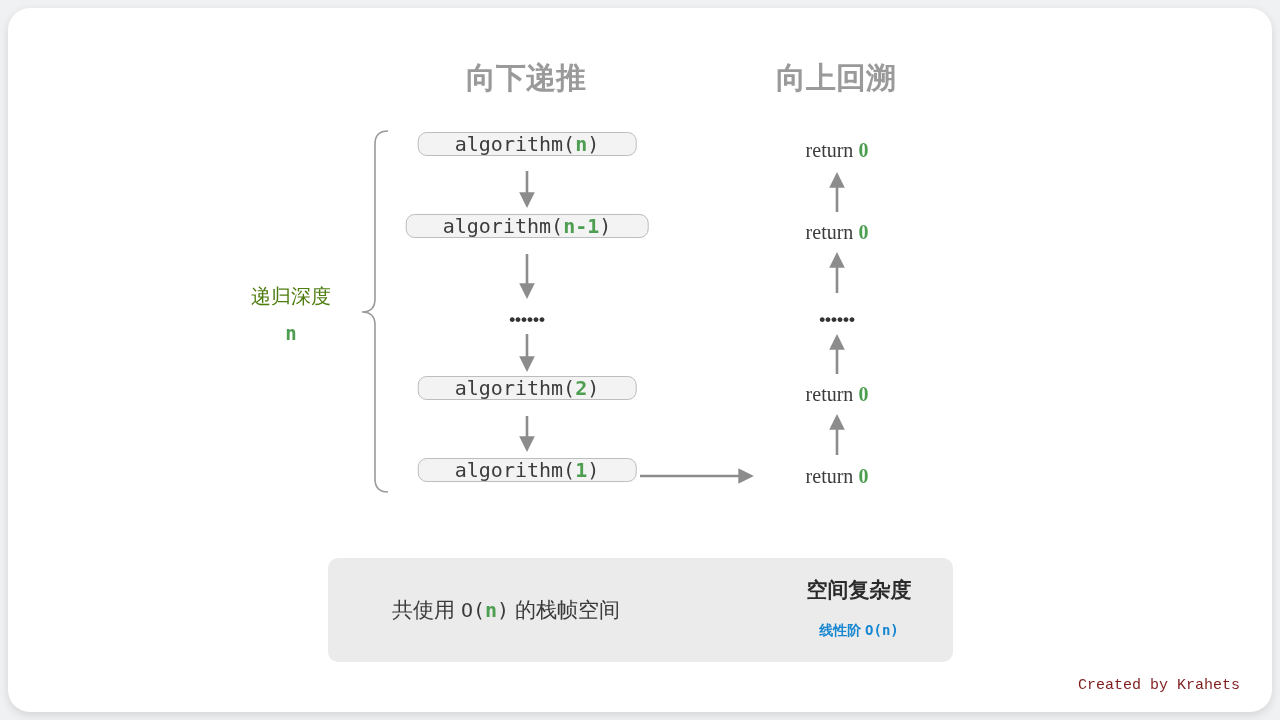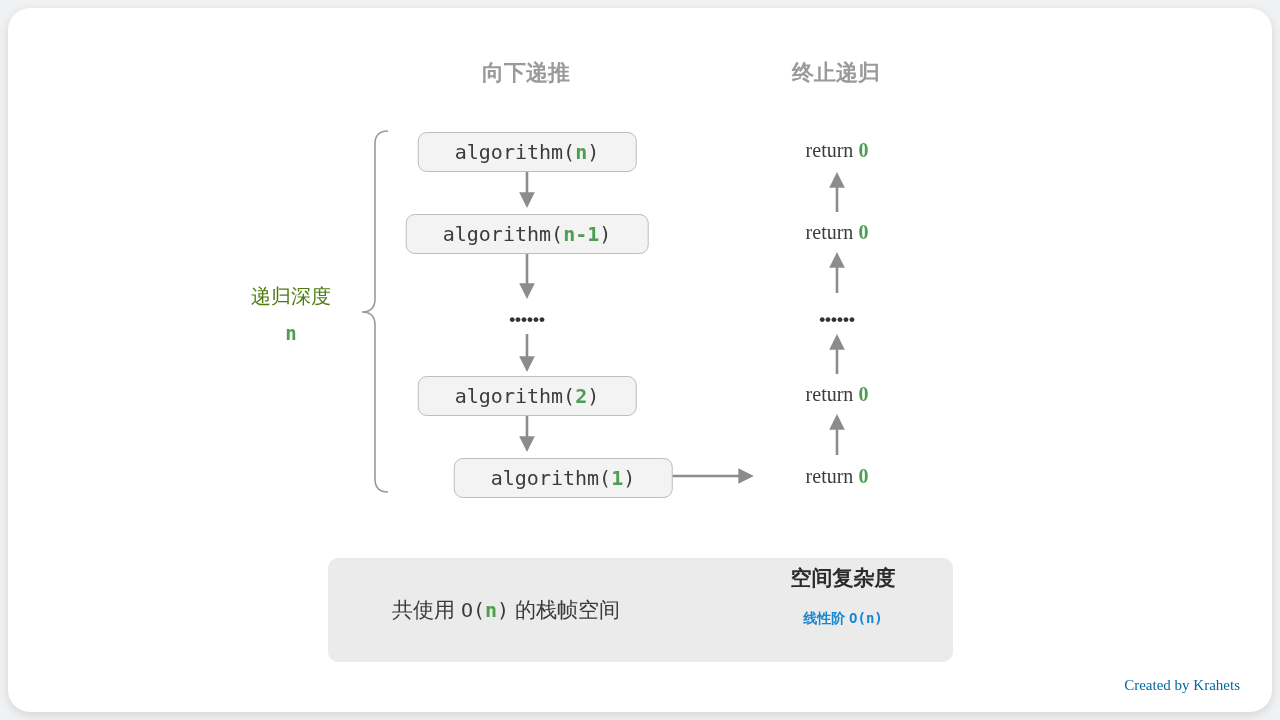--- a/index.html
+++ b/index.html
@@ -16,26 +16,26 @@
     box-shadow:0 3px 10px rgba(0,0,0,0.12);
   }
   .overlay {
     position:absolute; left:0; top:0; width:1280px; height:720px;
     pointer-events:none;
   }
   .arrow { stroke:#8c8c8c; stroke-width:2.6; }
   .brace { stroke:#9a9a9a; stroke-width:1.6; fill:none; }
   .hdr {
     position:absolute; transform:translateX(-50%);
-    font-size:22px; font-weight:bold; color:#9a9a9a; white-space:nowrap;
+    font-size:30px; font-weight:bold; color:#9a9a9a; white-space:nowrap;
   }
   .mono { font-family:"DejaVu Sans Mono", monospace; }
   .callbox {
     position:absolute; left:527px; transform:translateX(-50%);
-    height:40px; padding:0 36px; box-sizing:border-box;
+    height:24px; padding:0 36px; box-sizing:border-box;
     display:inline-flex; align-items:center; justify-content:center;
     background:#f3f3f3; border:1.6px solid #bdbdbd; border-radius:9px;
     white-space:nowrap;
   }
   .codeline {
     font-family:"DejaVu Sans Mono", monospace;
     font-size:20px; color:#3c3c3c; white-space:pre;
   }
   .codeline span { white-space:pre; }
   .grn { color:#4e9e52; font-weight:bold; }
@@ -66,31 +66,31 @@
     background:#ebebeb; border-radius:10px;
   }
   .sum-left {
     position:absolute; left:178px; top:0; height:104px; transform:translateX(-50%);
     display:flex; flex-direction:column; justify-content:center; align-items:center;
     font-size:21px; color:#3a3a3a; line-height:40px; white-space:nowrap;
   }
   .sum-left .codeseg { font-size:20px; }
   .sum-left span { white-space:pre; }
   .sum-right {
-    position:absolute; left:515px; top:0; height:104px; transform:translateX(-50%);
-    display:flex; flex-direction:column; align-items:center;
+    position:absolute; left:531px; top:0; height:104px; transform:translateX(-50%);
+    display:flex; flex-direction:column; justify-content:center; align-items:center;
     line-height:40px; white-space:nowrap;
   }
   .sum-title { font-size:21px; font-weight:bold; color:#2b2b2b; }
   .sum-result { font-size:14px; font-weight:bold; color:#1787d2; }
   .sum-result span { white-space:pre; }
   .credit {
     position:absolute; right:40px; bottom:26px;
-    font-family:Liberation Serif, serif;
-    font-size:15px; color:#0369a1; white-space:nowrap;
+    font-family:Liberation Mono, monospace;
+    font-size:15px; color:#7f1d1d; white-space:nowrap;
   }
 </style>
 </head>
 <body>
 
 <div class="canvas">
   <div class="card"></div>
 
   <svg class="overlay" width="1280" height="720" viewBox="0 0 1280 720">
     <defs>
@@ -105,38 +105,38 @@
     <line class="arrow" x1="527" y1="416" x2="527" y2="448" marker-end="url(#ah)"></line>
     <line class="arrow" x1="837" y1="212" x2="837" y2="176" marker-end="url(#ah)"></line>
     <line class="arrow" x1="837" y1="293" x2="837" y2="256" marker-end="url(#ah)"></line>
     <line class="arrow" x1="837" y1="374" x2="837" y2="338" marker-end="url(#ah)"></line>
     <line class="arrow" x1="837" y1="455" x2="837" y2="418" marker-end="url(#ah)"></line>
     <line class="arrow" x1="640" y1="476" x2="750" y2="476" marker-end="url(#ah)"></line>
     <polygon fill="#c9c9c9" points="680,602 706,602 706,591 726,611 706,631 706,620 680,620"></polygon>
   </svg>
 
   <div class="hdr" style="left:526px; top:58px;">向下递推</div>
-  <div class="hdr" style="left:836px; top:58px;">终止递归</div>
+  <div class="hdr" style="left:836px; top:58px;">向上回溯</div>
 
   <div class="depth">
     <div class="depth-text">递归深度</div>
     <div class="depth-n mono grn">n</div>
   </div>
 
   <div class="callbox" style="top:132px;">
     <span class="codeline"><span>algorithm(</span><span class="grn">n</span><span>)</span></span>
   </div>
   <div class="callbox" style="top:214px;align-items:center;">
     <span class="codeline"><span>algorithm(</span><span class="grn">n-1</span><span>)</span></span>
   </div>
   <div class="dotsrow" style="left:527px; top:310px;">••••••</div>
   <div class="callbox" style="top:376px;">
     <span class="codeline"><span>algorithm(</span><span class="grn">2</span><span>)</span></span>
   </div>
-  <div class="callbox" style="top:458px;margin-left:36px;">
+  <div class="callbox" style="top:458px;">
     <span class="codeline"><span>algorithm(</span><span class="grn">1</span><span>)</span></span>
   </div>
 
   <div class="ret" style="top:137px;"><span>return </span><span class="grn">0</span></div>
   <div class="ret" style="top:219px;"><span>return </span><span class="grn">0</span></div>
   <div class="dotsrow" style="left:837px; top:310px;">••••••</div>
   <div class="ret" style="top:381px;"><span>return </span><span class="grn">0</span></div>
   <div class="ret" style="top:463px;"><span>return </span><span class="grn">0</span></div>
 
 

